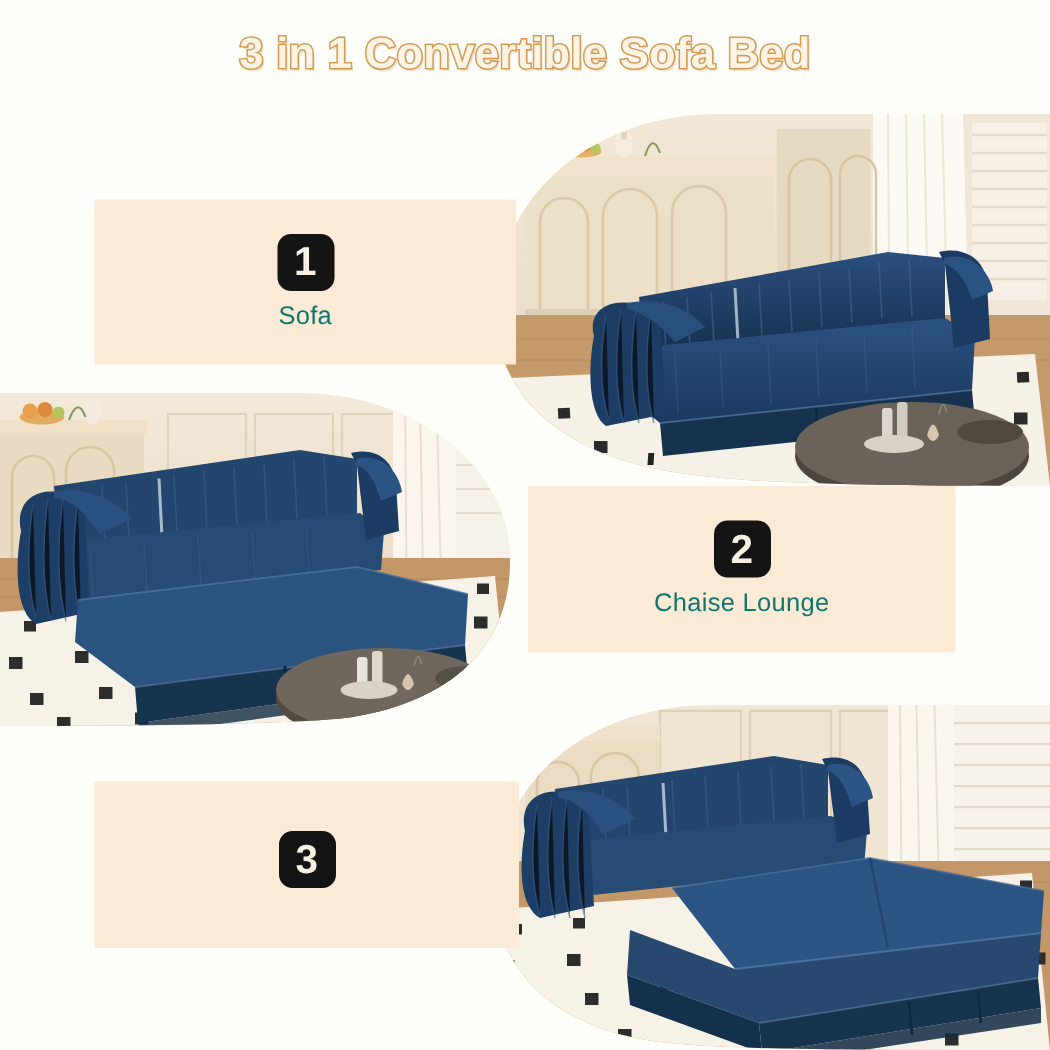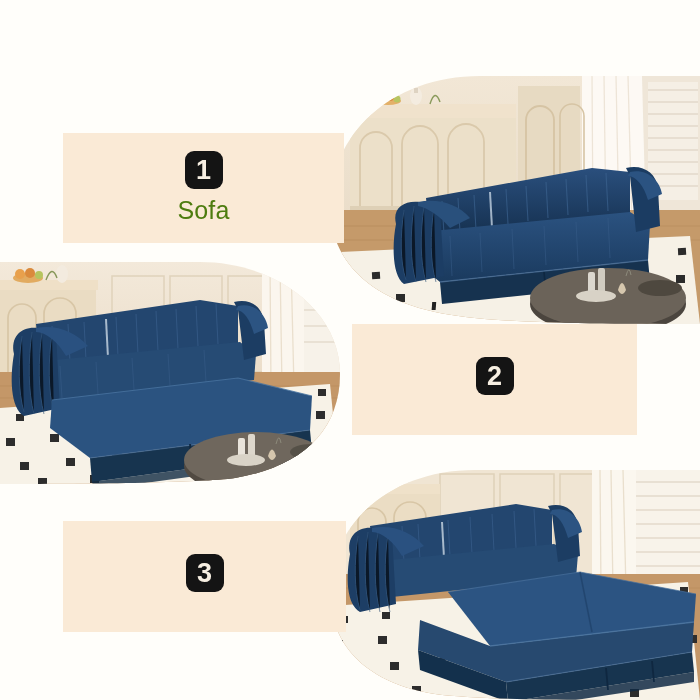--- a/index.html
+++ b/index.html
@@ -107,31 +107,34 @@
     color: #f7efe2;
     font-size: 27px;
     font-weight: bold;
     display: flex;
     align-items: center;
     justify-content: center;
     line-height: 1;
     margin-bottom: 7px;
   }
   .label-text {
-    font-size: 25px;
-    color: #4d7c0f;
+    font-size: 17px;
+    color: #0f766e;
     letter-spacing: 0.2px;
     white-space: nowrap;
   }
 </style>
 </head>
 <body>
 
 <div id="stage">
 
+  <div class="title-bar">
+    <div class="title-text">3 in 1 Convertible Sofa Bed</div>
+  </div>
 
   <div class="photo" id="photo-sofa">
     <svg width="370" height="248" viewBox="0 0 370 248" xmlns="http://www.w3.org/2000/svg">
       <defs>
         <clipPath id="clipSofa">
           <path d="M370,0 L150,0 C60,0 0,60 0,130 C0,185 40,222 105,236
                    C150,246 230,248 370,248 Z"></path>
         </clipPath>
         <linearGradient id="wallG1" x1="0" y1="0" x2="0" y2="1">
           <stop offset="0%" stop-color="#f2e7d6"></stop>
@@ -563,19 +566,20 @@
     </svg>
   </div>
 
   <div class="label-panel" id="panel-1">
     <div class="badge">1</div>
     <div class="label-text">Sofa</div>
   </div>
 
   <div class="label-panel" id="panel-2">
     <div class="badge">2</div>
+    <div class="label-text">Chaise Lounge</div>
   </div>
 
   <div class="label-panel" id="panel-3">
     <div class="badge">3</div>
   </div>
 
 </div>
 
 </body></html>

